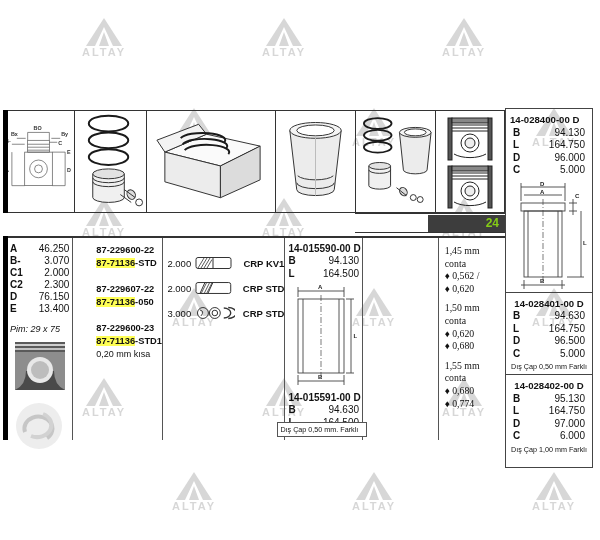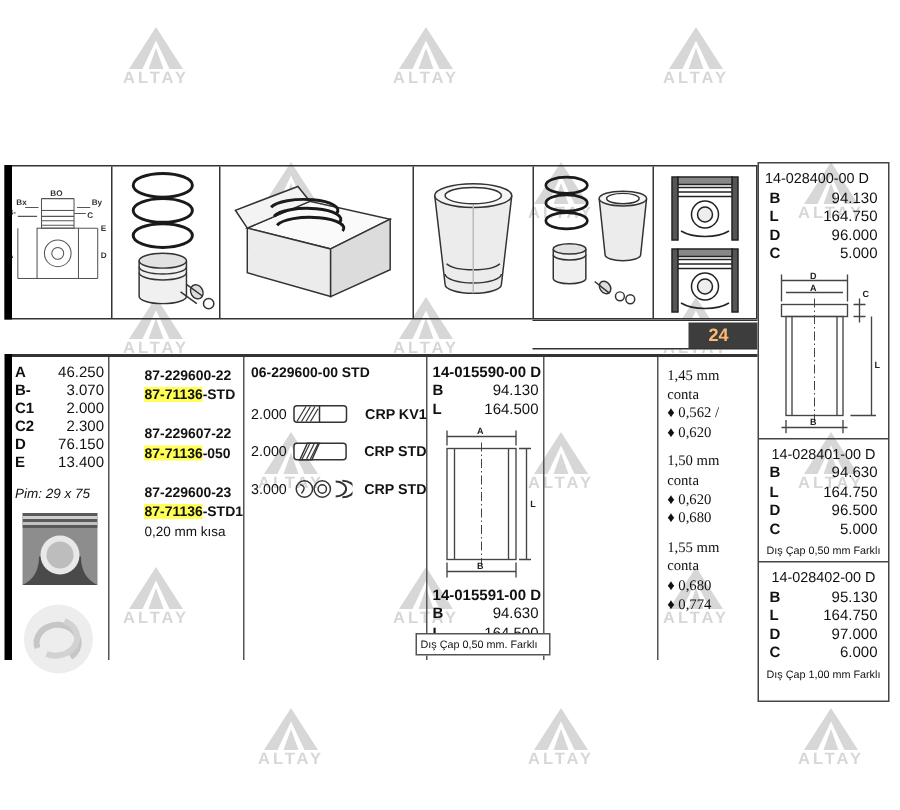--- a/index.html
+++ b/index.html
@@ -14,22 +14,22 @@
           border:1px solid #333;display:flex;z-index:1;box-sizing:border-box;}
   .cell{border-right:1px solid #333;height:100%;box-sizing:border-box;
         display:flex;align-items:center;justify-content:center;overflow:hidden;}
   .cell:last-child{border-right:none;}
   .cw1{width:71px}.cw2{width:72px}.cw3{width:129px}.cw4{width:80px}.cw5{width:80px}.cw6{width:68px}
   .edge{position:absolute;left:3px;width:5px;background:#000;z-index:3;}
   .e1{top:110px;height:103px}.e2{top:236px;height:204px}
   
   .badgestrip{position:absolute;left:355px;top:213px;width:150px;height:20px;background:#fff;
               border-top:1px solid #333;border-bottom:1px solid #333;box-sizing:border-box;z-index:2;}
-  .badge{position:absolute;right:0;top:1px;width:46px;height:17px;background:#3d3d3d;color:#fdba74;
-         font-size:12px;font-weight:bold;text-align:center;padding-right:6px;line-height:16px;box-sizing:border-box;}
+  .badge{position:absolute;right:0;top:1px;width:77px;height:17px;background:#3d3d3d;color:#84cc16;
+         font-size:12px;font-weight:bold;text-align:right;padding-right:6px;line-height:16px;box-sizing:border-box;}
   
   .dtable{position:absolute;left:8px;top:236px;width:497px;height:204px;display:flex;
           border-top:2px solid #333;box-sizing:border-box;z-index:1;}
   .dcol{height:100%;box-sizing:border-box;border-right:1px solid #555;position:relative;}
   .colA{width:69px}.colB{width:74px}.colC{width:122px}.colD{width:82px}.colGap{width:80px}.colE{width:70px;border-right:none;font-family:Liberation Serif, serif;}
   .spec-row{display:flex;justify-content:space-between;padding:0 3px 0 2px;font-size:10px;line-height:12px;}
   .spec-row .lab{font-weight:bold;}
   .pim{font-style:italic;font-size:9px;margin:9px 0 0 2px;white-space:nowrap;}
   .pn{font-size:9.3px;font-weight:bold;line-height:13px;white-space:nowrap;padding-left:3px;}
   .pn .hl{background:#ffff55;}
@@ -44,21 +44,21 @@
   .dimrow .lab{font-weight:bold;}
   .notebox{position:absolute;left:-8px;bottom:3px;width:90px;border:1px solid #555;background:#fff;
            font-size:7.2px;padding:2px 2px;white-space:nowrap;box-sizing:border-box;}
   .cgroup{font-size:9.8px;line-height:12.6px;padding-left:6px;margin-bottom:7px;}
   .colE{padding-top:7px;box-sizing:border-box;}
   
   .sidebar{position:absolute;left:505px;top:108px;width:88px;height:360px;border:1px solid #444;
            box-sizing:border-box;z-index:1;}
   .sblock{padding:5px 4px 3px;box-sizing:border-box;}
   .sblock.b2,.sblock.b3{border-top:1px solid #444;text-align:center;}
-  .sb-title{font-size:9.6px;font-weight:normal;line-height:12.5px;white-space:nowrap;}
+  .sb-title{font-size:9.6px;font-weight:bold;line-height:12.5px;white-space:nowrap;}
   .sb-note{font-size:7.2px;margin-top:2px;white-space:nowrap;}
   svg text{font-family:"Liberation Sans",sans-serif;}
 </style>
 </head>
 <body>
 
 <div class="page">
 
   <div id="wm-layer">
       <div class="wm" style="left: 72px; top: 18px;">
@@ -399,21 +399,20 @@
       <div class="gapline"></div>
       <div class="pn">87-229607-22</div>
       <div class="pn"><span class="hl">87-71136</span><span>-050</span></div>
       <div class="gapline"></div>
       <div class="pn">87-229600-23</div>
       <div class="pn"><span class="hl">87-71136</span><span>-STD1</span></div>
       <div class="note-sm">0,20 mm kısa</div>
     </div>
 
     <div class="dcol colC" style="padding-top:4px;">
-      <div class="rhead">06-229600-00 STD</div>
       <div class="rrow" style="margin-top:13px;">
         <span class="sz">2.000</span>
         <svg width="40" height="16" viewBox="0 0 40 16">
           <rect x="1" y="2.5" width="35" height="11" rx="2" fill="#fff" stroke="#333"></rect>
           <line x1="18" y1="2.5" x2="18" y2="13.5" stroke="#333"></line>
           <g stroke="#333" stroke-width="0.8">
               <line x1="3" y1="13" x2="9" y2="3"></line>
               <line x1="6" y1="13" x2="12" y2="3"></line>
               <line x1="9" y1="13" x2="15" y2="3"></line>
               <line x1="12" y1="13" x2="17" y2="4.5"></line>

